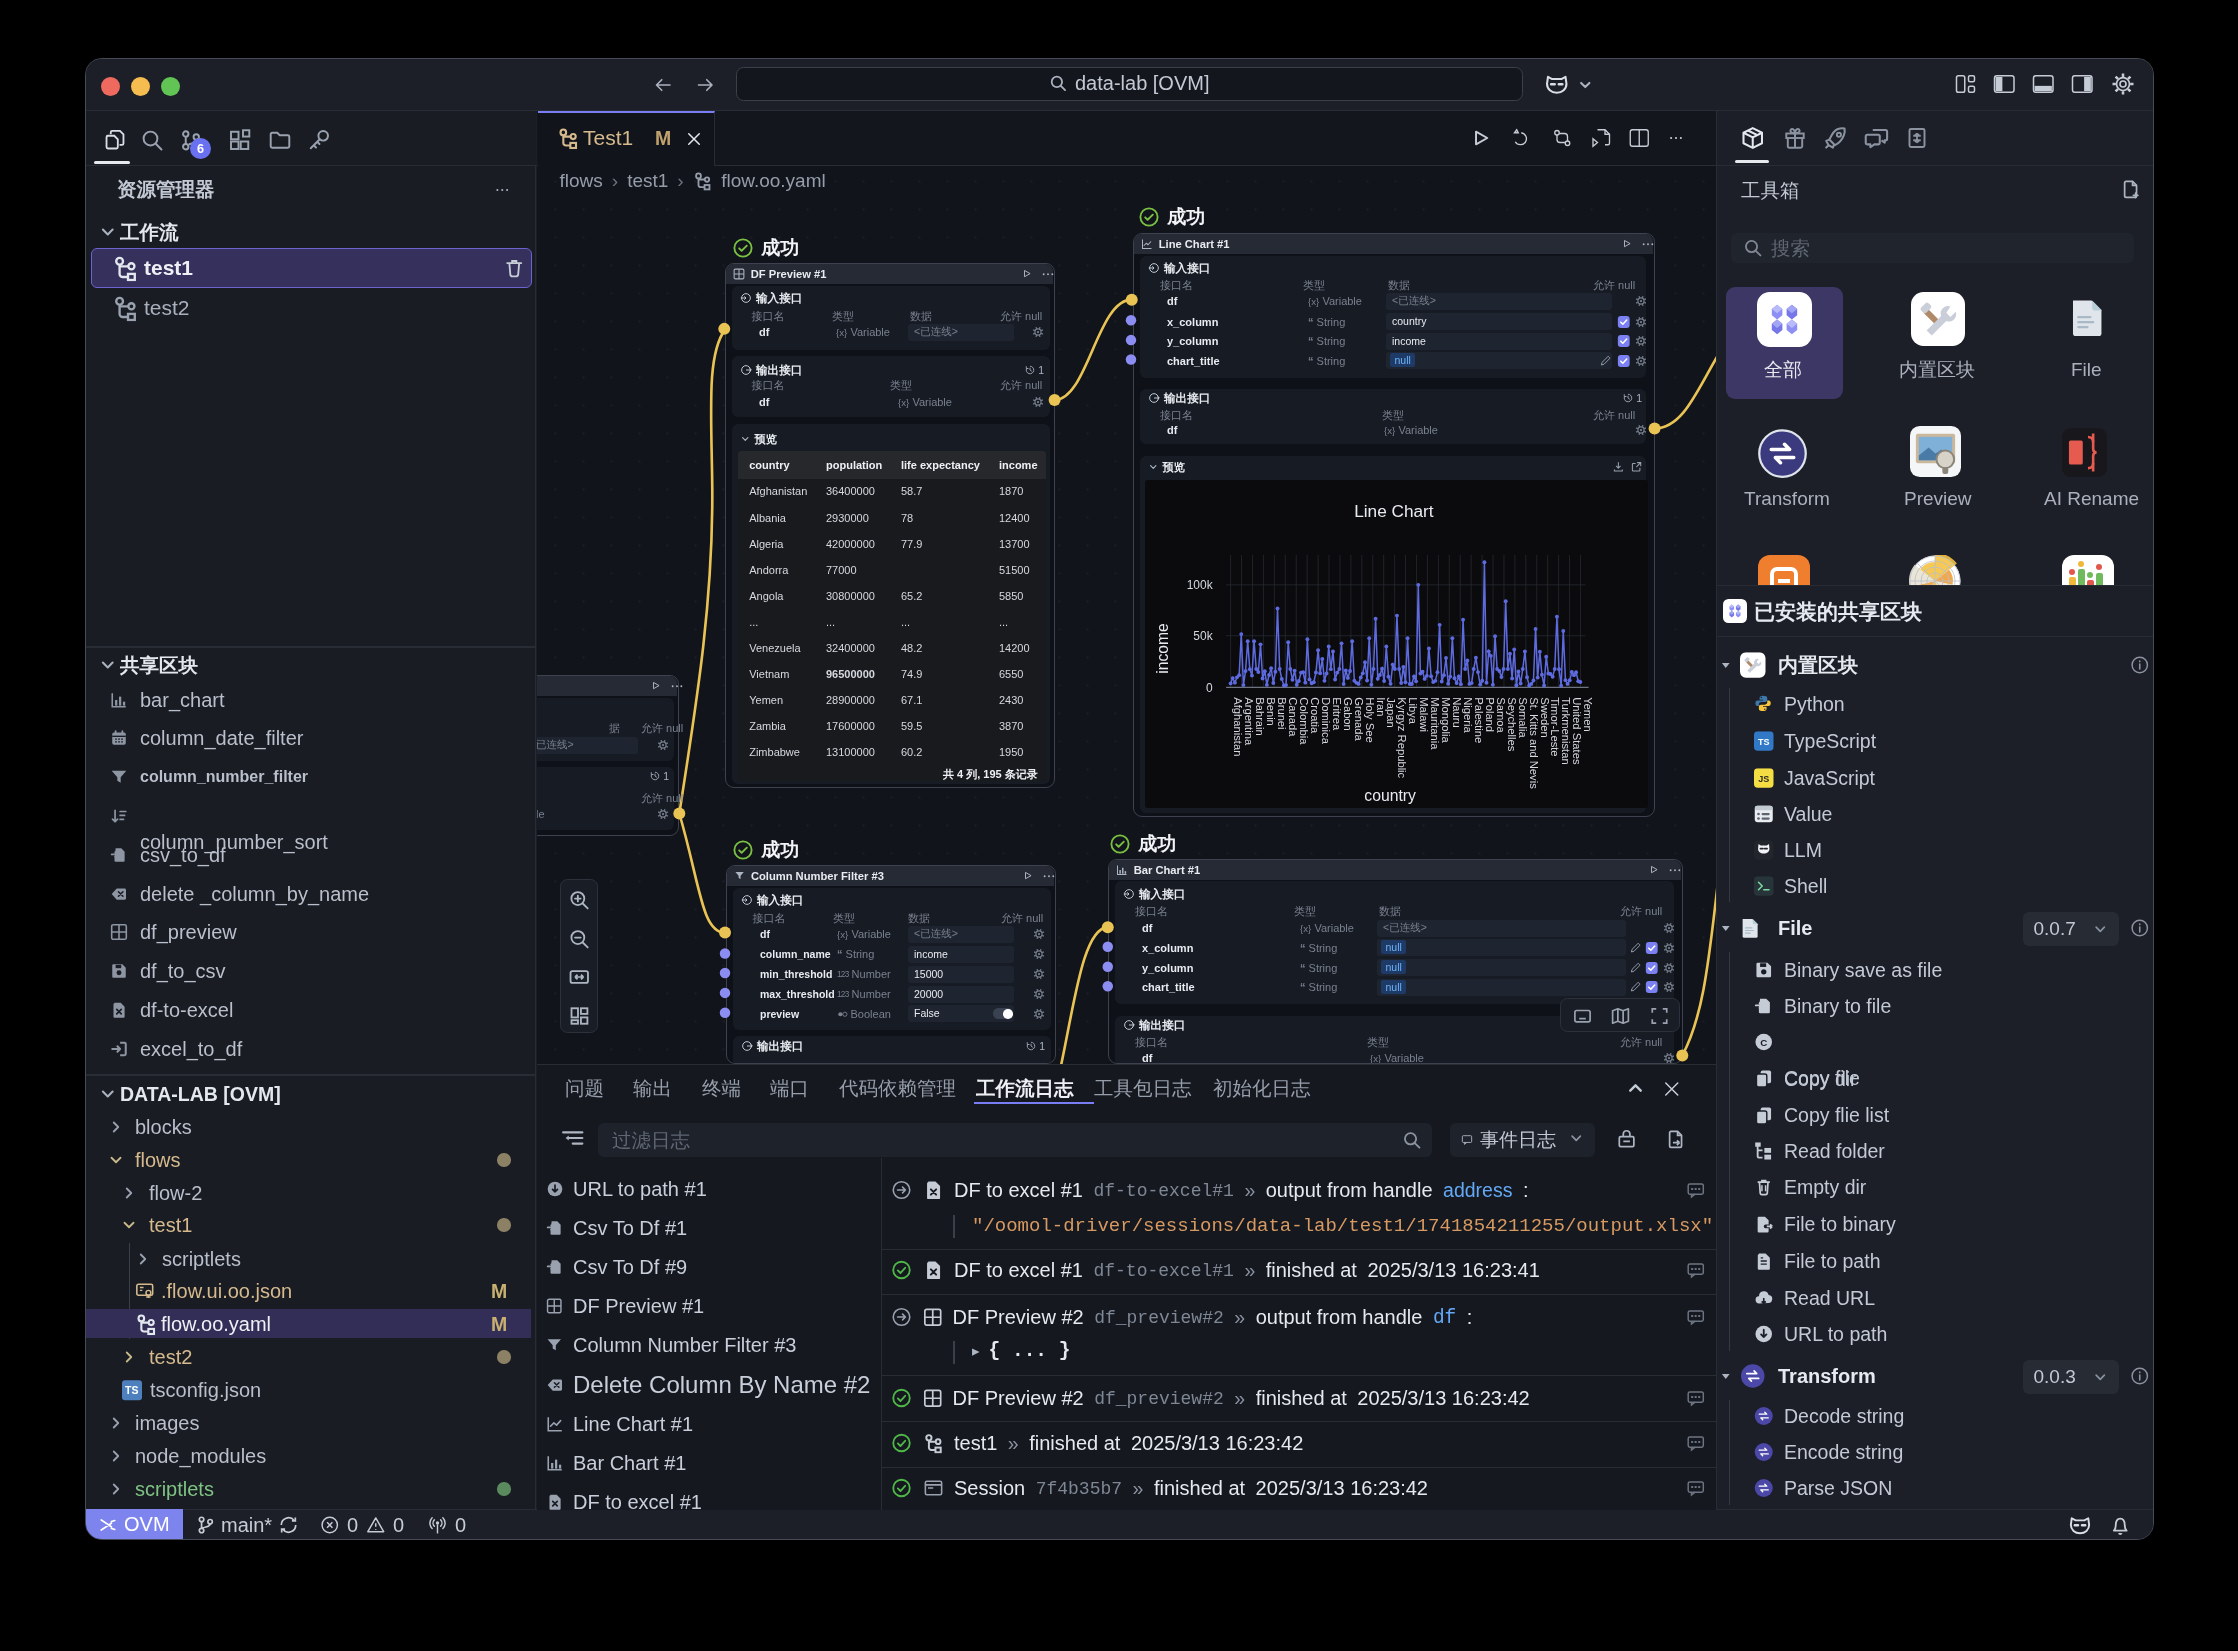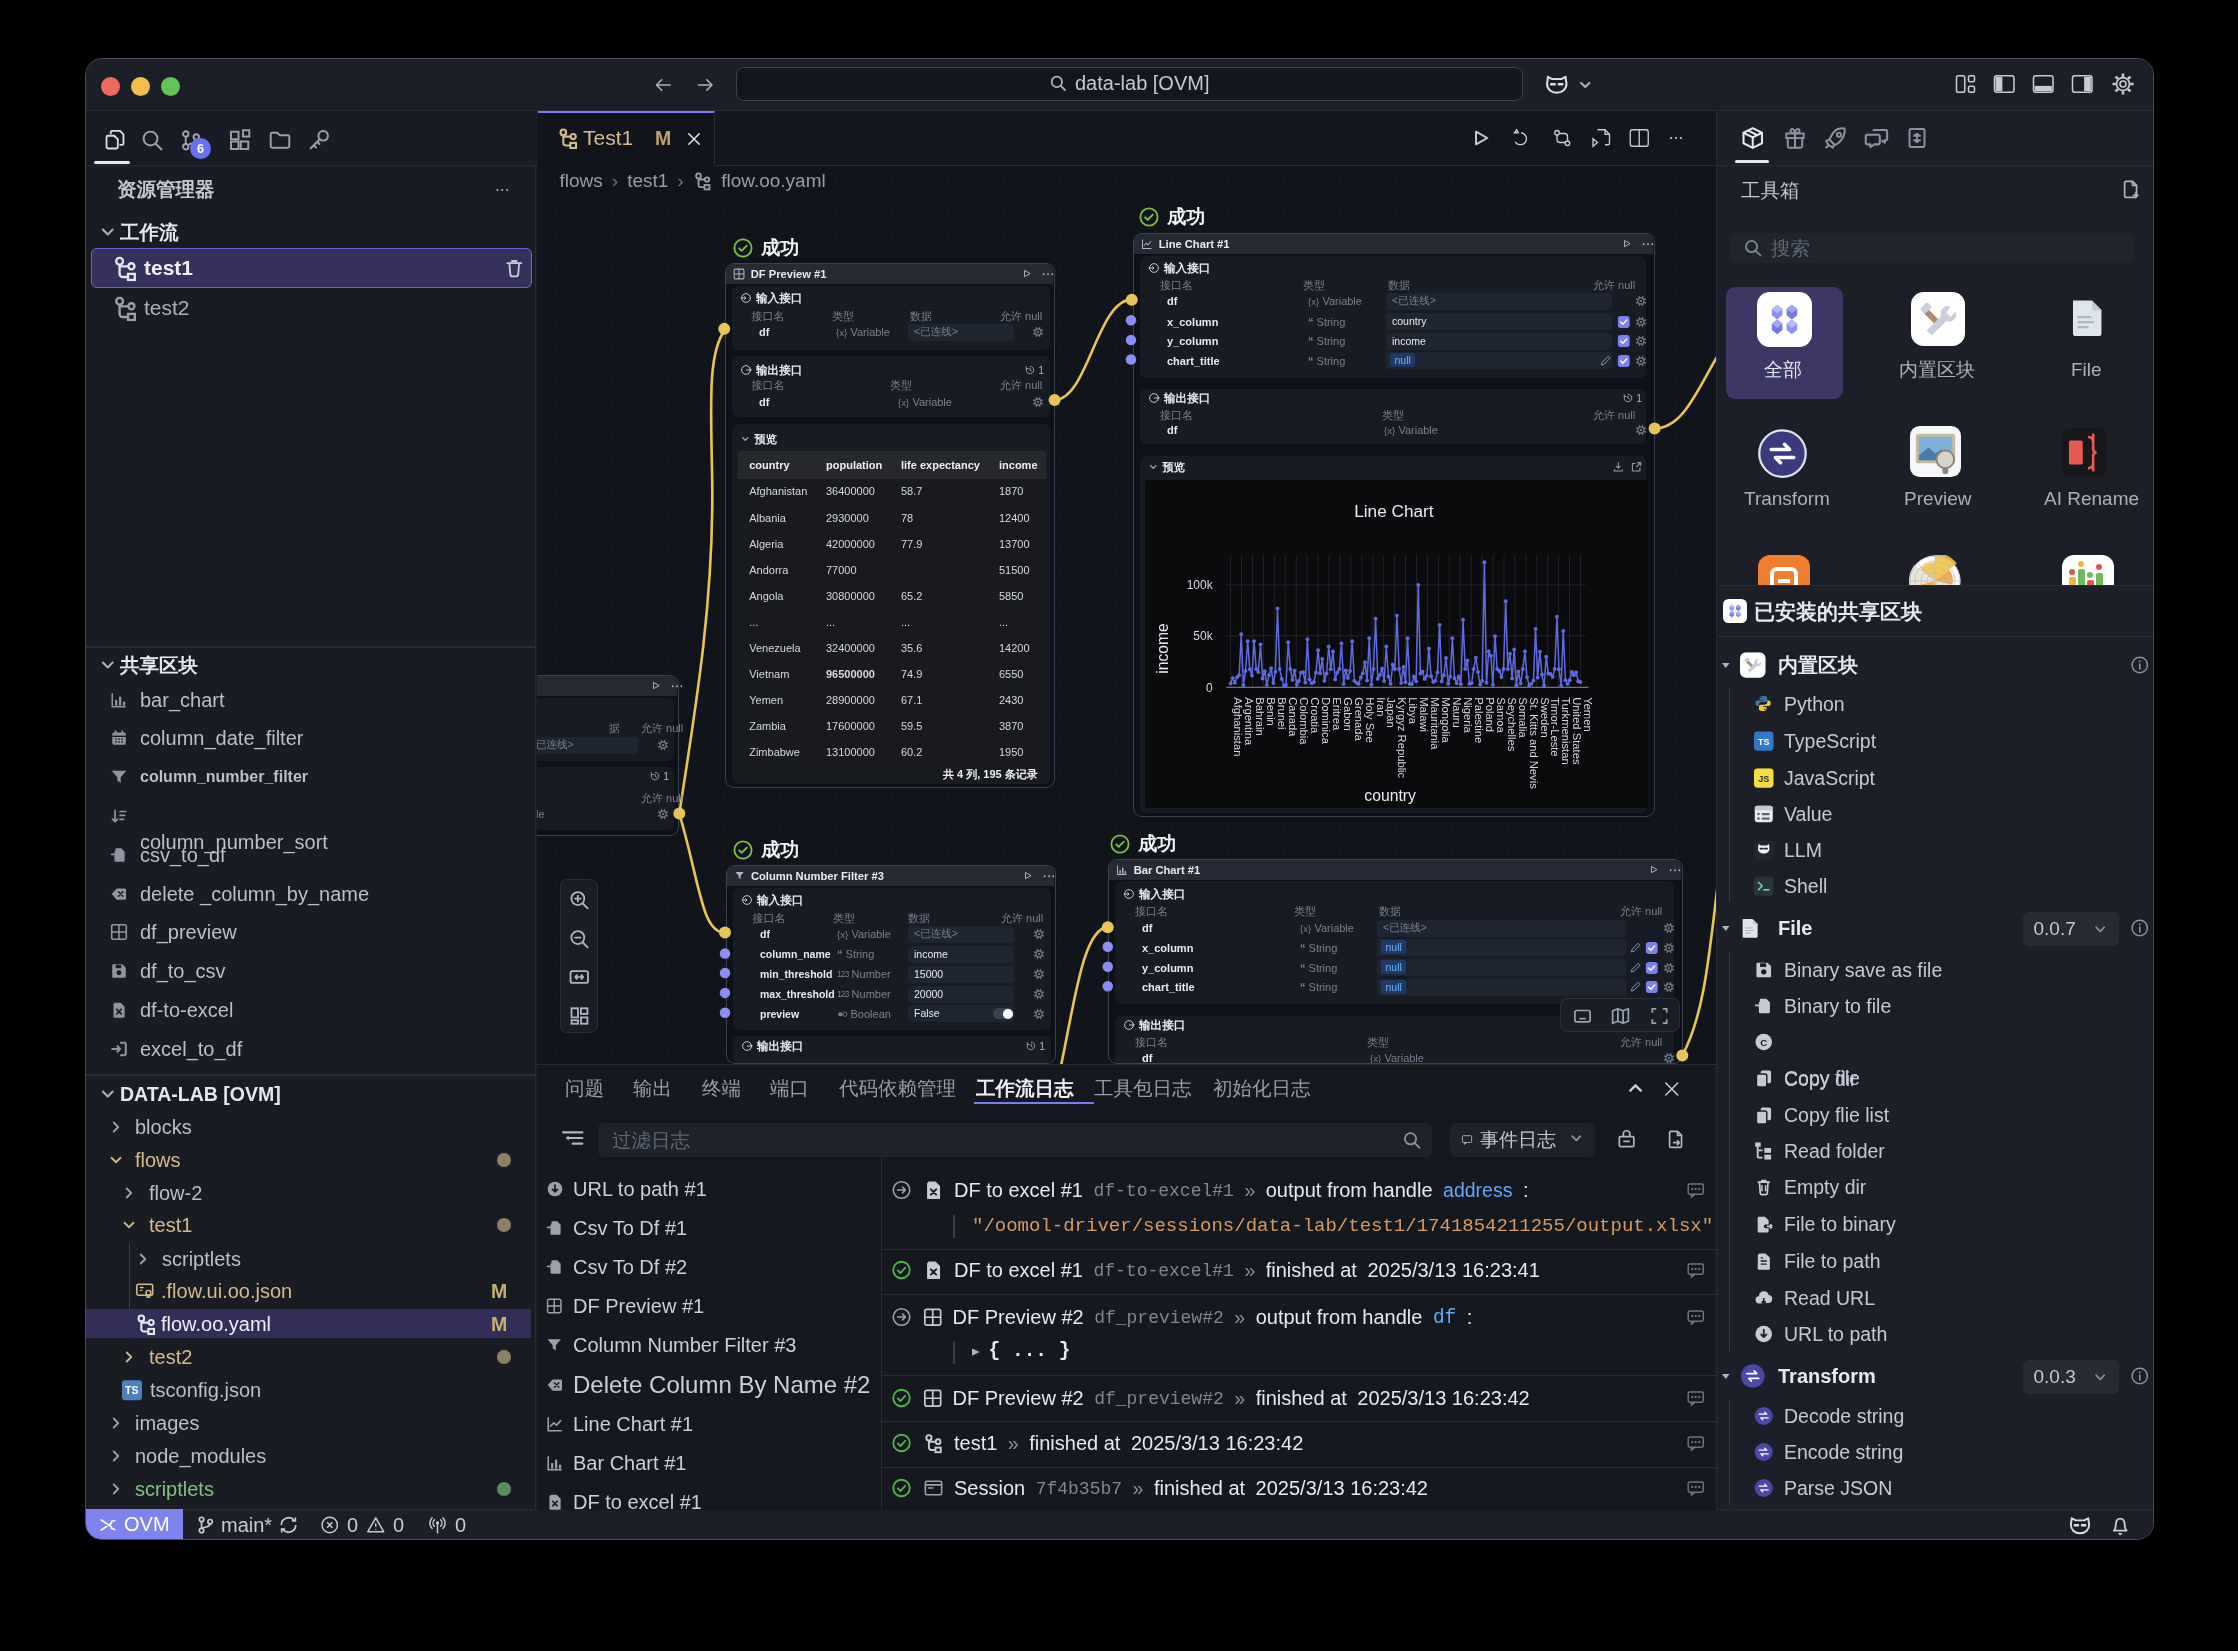--- a/index.html
+++ b/index.html
@@ -634,21 +634,21 @@
 <div class="f tx" style="left:11.2px;top:145px;transform:translateY(-50%);font-size:11px;color:#d5d9e0;font-weight:400;">Angola</div>
 <div class="f tx" style="left:88px;top:145px;transform:translateY(-50%);font-size:11px;color:#d5d9e0;font-weight:400;">30800000</div>
 <div class="f tx" style="left:163px;top:145px;transform:translateY(-50%);font-size:11px;color:#d5d9e0;font-weight:400;">65.2</div>
 <div class="f tx" style="left:261px;top:145px;transform:translateY(-50%);font-size:11px;color:#d5d9e0;font-weight:400;">5850</div>
 <div class="f tx" style="left:11.2px;top:171px;transform:translateY(-50%);font-size:11px;color:#d5d9e0;font-weight:400;">...</div>
 <div class="f tx" style="left:88px;top:171px;transform:translateY(-50%);font-size:11px;color:#d5d9e0;font-weight:400;">...</div>
 <div class="f tx" style="left:163px;top:171px;transform:translateY(-50%);font-size:11px;color:#d5d9e0;font-weight:400;">...</div>
 <div class="f tx" style="left:261px;top:171px;transform:translateY(-50%);font-size:11px;color:#d5d9e0;font-weight:400;">...</div>
 <div class="f tx" style="left:11.2px;top:197px;transform:translateY(-50%);font-size:11px;color:#d5d9e0;font-weight:400;">Venezuela</div>
 <div class="f tx" style="left:88px;top:197px;transform:translateY(-50%);font-size:11px;color:#d5d9e0;font-weight:400;">32400000</div>
-<div class="f tx" style="left:163px;top:197px;transform:translateY(-50%);font-size:11px;color:#d5d9e0;font-weight:400;">35.6</div>
+<div class="f tx" style="left:163px;top:197px;transform:translateY(-50%);font-size:11px;color:#d5d9e0;font-weight:400;">48.2</div>
 <div class="f tx" style="left:261px;top:197px;transform:translateY(-50%);font-size:11px;color:#d5d9e0;font-weight:400;">14200</div>
 <div class="f tx" style="left:11.2px;top:223px;transform:translateY(-50%);font-size:11px;color:#d5d9e0;font-weight:400;">Vietnam</div>
 <div class="f tx" style="left:88px;top:223px;transform:translateY(-50%);font-size:11px;color:#d5d9e0;font-weight:700;">96500000</div>
 <div class="f tx" style="left:163px;top:223px;transform:translateY(-50%);font-size:11px;color:#d5d9e0;font-weight:400;">74.9</div>
 <div class="f tx" style="left:261px;top:223px;transform:translateY(-50%);font-size:11px;color:#d5d9e0;font-weight:400;">6550</div>
 <div class="f tx" style="left:11.2px;top:249px;transform:translateY(-50%);font-size:11px;color:#d5d9e0;font-weight:400;">Yemen</div>
 <div class="f tx" style="left:88px;top:249px;transform:translateY(-50%);font-size:11px;color:#d5d9e0;font-weight:400;">28900000</div>
 <div class="f tx" style="left:163px;top:249px;transform:translateY(-50%);font-size:11px;color:#d5d9e0;font-weight:400;">67.1</div>
 <div class="f tx" style="left:261px;top:249px;transform:translateY(-50%);font-size:11px;color:#d5d9e0;font-weight:400;">2430</div>
 <div class="f tx" style="left:11.2px;top:275px;transform:translateY(-50%);font-size:11px;color:#d5d9e0;font-weight:400;">Zambia</div>
@@ -1450,21 +1450,21 @@
           <path d="M1.5 7.5h5M6.5 7.5L4.6 5.6M6.5 7.5L4.6 9.4" stroke="#9aa2b0" stroke-width="1.6" stroke-linecap="round"></path>
         </svg>
       </div>
 <div class="f tx" style="left:36px;top:163px;transform:translateY(-50%);font-size:20px;color:#c8cfda;font-weight:400;">Csv To Df #1</div>
 <div class="f" style="left:9px;top:202px;transform:translateY(-50%)">
         <svg width="18" height="18" viewBox="0 0 16 16" fill="none">
           <path d="M5 2h5l3 3v8a1 1 0 01-1 1H5a1 1 0 01-1-1v-3" fill="#9aa2b0"></path>
           <path d="M1.5 7.5h5M6.5 7.5L4.6 5.6M6.5 7.5L4.6 9.4" stroke="#9aa2b0" stroke-width="1.6" stroke-linecap="round"></path>
         </svg>
       </div>
-<div class="f tx" style="left:36px;top:202px;transform:translateY(-50%);font-size:20px;color:#c8cfda;font-weight:400;">Csv To Df #2</div>
+<div class="f tx" style="left:36px;top:202px;transform:translateY(-50%);font-size:20px;color:#c8cfda;font-weight:400;">Csv To Df #9</div>
 <div class="f" style="left:9px;top:241px;transform:translateY(-50%)">
         <svg width="16.5" height="16.5" viewBox="0 0 16 16" fill="none">
           <rect x="1.5" y="1.5" width="13" height="13" rx="1.5" stroke="#9aa2b0" stroke-width="1.4"></rect>
           <path d="M8 1.5v13M1.5 8h13" stroke="#9aa2b0" stroke-width="1.4"></path>
         </svg>
       </div>
 <div class="f tx" style="left:36px;top:241px;transform:translateY(-50%);font-size:20px;color:#c8cfda;font-weight:400;">DF Preview #1</div>
 <div class="f" style="left:9px;top:280px;transform:translateY(-50%)">
         <svg width="16.5" height="16.5" viewBox="0 0 16 16" fill="none">
           <path d="M1.5 2.5h13l-5 5.8v4.7l-3-1.6V8.3z" fill="#9aa2b0"></path>

